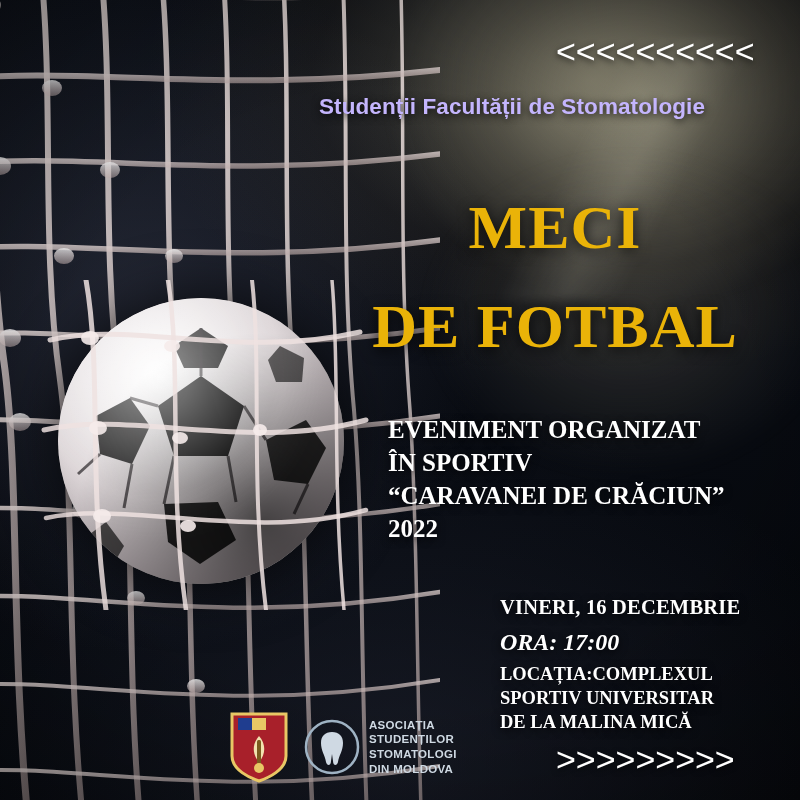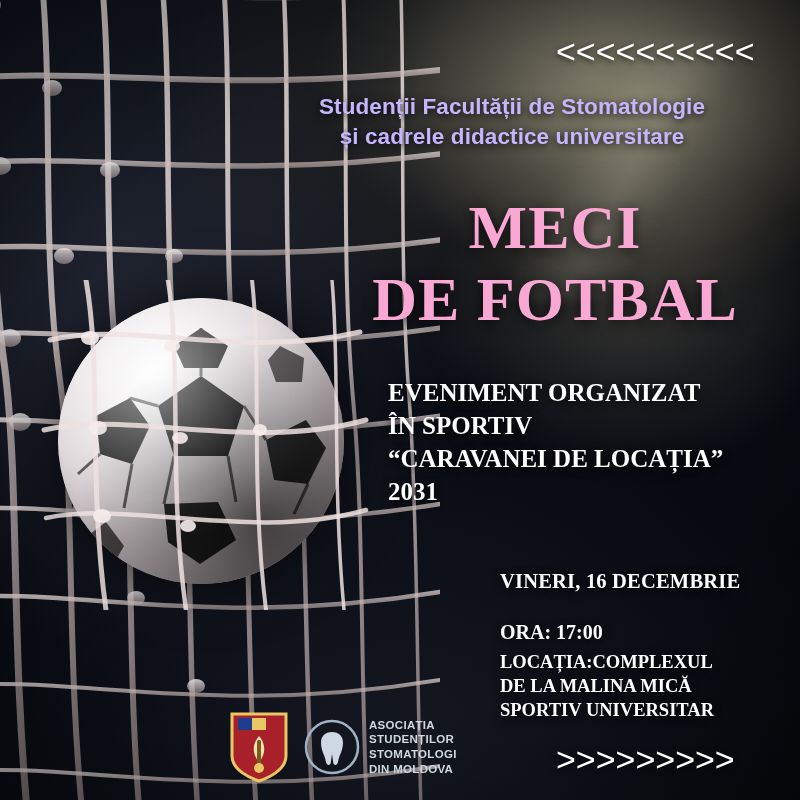--- a/index.html
+++ b/index.html
@@ -101,52 +101,52 @@
     line-height: 1.35;
     letter-spacing: 0.1px;
     text-shadow: 0 2px 8px rgba(0,0,0,0.85);
   }
 
   .title-block {
     position: absolute;
     left: 330px; top: 196px;
     width: 450px;
     text-align: center;
-    color: #f9a8d4;
+    color: #eab308;
     font-family: "Liberation Serif", serif;
     font-weight: bold;
     line-height: 1.0;
     text-shadow: 0 3px 14px rgba(0,0,0,0.8);
   }
   .title-line1 { font-size: 62px; letter-spacing: 1px; }
-  .title-line2 { font-size: 62px; letter-spacing: 1px; margin-top: 10px; }
+  .title-line2 { font-size: 62px; letter-spacing: 1px; margin-top: 37px; }
 
   .event-block {
     position: absolute;
-    left: 388px; top: 376px;
+    left: 388px; top: 413px;
     width: 400px;
     color: #ffffff;
     font-family: "Liberation Serif", serif;
     font-weight: bold;
     font-size: 25px;
     line-height: 1.32;
     text-shadow: 0 2px 9px rgba(0,0,0,0.85);
   }
 
   .details-block {
     position: absolute;
-    left: 500px; top: 570px;
+    left: 500px; top: 596px;
     width: 290px;
     color: #ffffff;
     font-family: "Liberation Serif", serif;
     font-weight: bold;
     text-shadow: 0 2px 9px rgba(0,0,0,0.85);
   }
   .det-date { font-size: 20.5px; letter-spacing: 0.2px; }
-  .det-time { font-size: 20px; margin-top: 28px; }
+  .det-time { font-size: 24px; margin-top: 10px; font-style: italic; }
   .det-loc  { font-size: 18.5px; margin-top: 6px; line-height: 1.3; }
 
   
   .chev-row {
     position: absolute;
     display: flex;
     gap: 2px;
     color: #ffffff;
     font-family: "Liberation Sans", sans-serif;
     font-size: 34px;
@@ -298,42 +298,41 @@
   </div>
 
   <div class="vignette"></div>
 
   <div class="chev-row chev-top">
     <span>&lt;&lt;&lt;&lt;&lt;&lt;&lt;&lt;&lt;&lt;</span>
   </div>
 
   <div class="headline-sub">
     <div>Studenții Facultății de Stomatologie</div>
-    <div>și cadrele didactice universitare</div>
   </div>
 
   <div class="title-block">
     <div class="title-line1">MECI</div>
     <div class="title-line2">DE FOTBAL</div>
   </div>
 
   <div class="event-block">
     <div>EVENIMENT ORGANIZAT</div>
     <div>ÎN SPORTIV</div>
-    <div>“CARAVANEI DE LOCAȚIA”</div>
-    <div>2031</div>
+    <div>“CARAVANEI DE CRĂCIUN”</div>
+    <div>2022</div>
   </div>
 
   <div class="details-block">
     <div class="det-date">VINERI, 16 DECEMBRIE</div>
     <div class="det-time">ORA: 17:00</div>
     <div class="det-loc">
       <div>LOCAȚIA:COMPLEXUL</div>
+      <div>SPORTIV UNIVERSITAR</div>
       <div>DE LA MALINA MICĂ</div>
-      <div>SPORTIV UNIVERSITAR</div>
     </div>
   </div>
 
   <div class="chev-row chev-bottom">
     <span>&gt;&gt;&gt;&gt;&gt;&gt;&gt;&gt;&gt;</span>
   </div>
 
   <div class="logos">
 
     <div class="crest">

